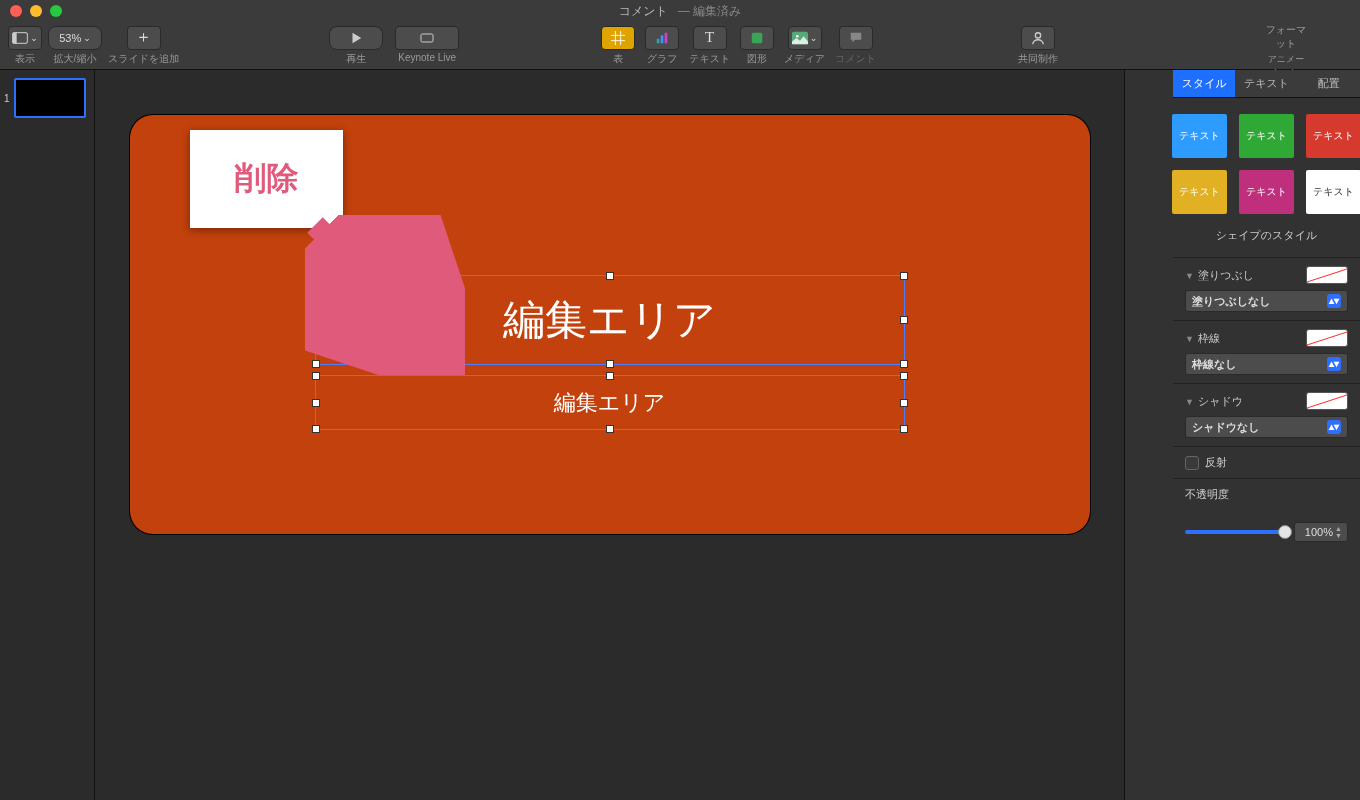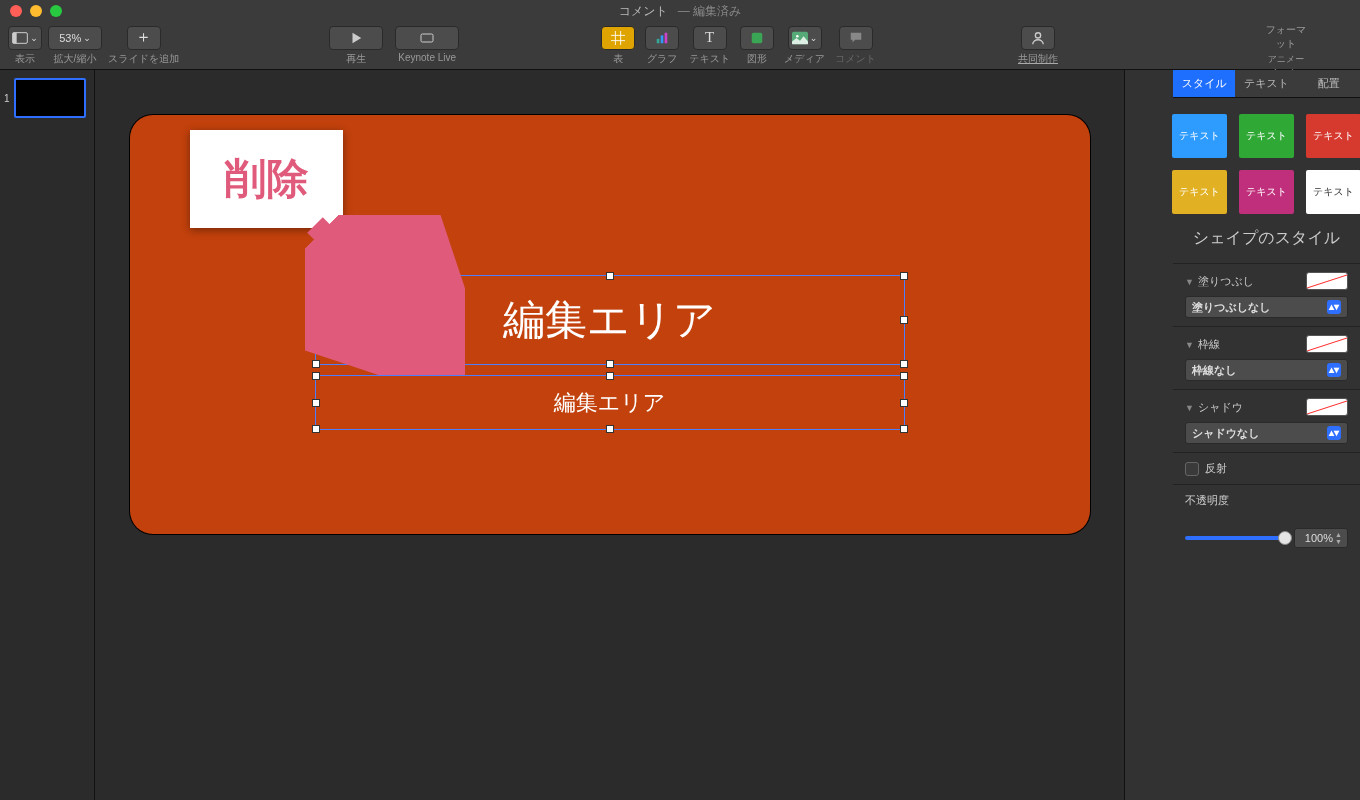--- a/index.html
+++ b/index.html
@@ -13,21 +13,21 @@
   .tl-min { background: #febc2e; }
   .tl-max { background: #28c840; }
   .title-center { position: absolute; left: 50%; transform: translateX(-50%); color: #bbb; font-size: 12px; display: flex; gap: 10px; }
   .title-center .t2 { color: #888; }
 
   
   .toolbar { height: 48px; background: #3b3b3b; display: flex; align-items: center; color: #aaa; font-size: 10px; padding: 0 8px; border-bottom: 1px solid #111; }
   .tgroup { display: flex; flex-direction: column; align-items: center; gap: 2px; }
   .tbtn-row { display: flex; gap: 8px; }
   .tbtn { height: 24px; min-width: 34px; background: #4c4c4c; border: 1px solid #2a2a2a; border-radius: 4px; display: flex; align-items: center; justify-content: center; color: #ddd; font-size: 11px; }
-  .tbtn.wide { min-width: 54px; }
+  .tbtn.wide { min-width: 54px; border-radius: 8px; }
   .tbtn.xwide { min-width: 64px; }
   .tbtn svg { width: 16px; height: 14px; fill: #ccc; }
   .tbtn .chev { font-size: 9px; margin-left: 2px; }
   .spacer { flex: 1; }
   .toolbar .lbl { color: #999; font-size: 10px; }
 
   .seg { display: flex; gap: 0; }
   .seg .tbtn { border-radius: 0; min-width: 44px; }
   .seg .tbtn:first-child { border-radius: 4px 0 0 4px; }
   .seg .tbtn:last-child { border-radius: 0 4px 4px 0; }
@@ -45,33 +45,33 @@
 
   .seltxt { position: absolute; border: 1px solid #4a80ff; display: flex; align-items: center; justify-content: center; color: #fff; }
   .seltxt.big { left: 185px; top: 160px; width: 590px; height: 90px; font-size: 42px; }
   .seltxt.small { left: 185px; top: 260px; width: 590px; height: 55px; font-size: 22px; }
   .handle { position: absolute; width: 8px; height: 8px; background: #fff; border: 1px solid #333; }
   .h-tl{top:-4px;left:-4px}.h-tc{top:-4px;left:calc(50% - 4px)}.h-tr{top:-4px;right:-4px}
   .h-ml{top:calc(50% - 4px);left:-4px}.h-mr{top:calc(50% - 4px);right:-4px}
   .h-bl{bottom:-4px;left:-4px}.h-bc{bottom:-4px;left:calc(50% - 4px)}.h-br{bottom:-4px;right:-4px}
 
   
-  .callout { position: absolute; left: 95px; top: 60px; width: 153px; height: 98px; background: #fff; box-shadow: 0 2px 8px rgba(0,0,0,0.4); display: flex; align-items: center; justify-content: center; color: #e05a7b; font-size: 42px; font-weight: 600; }
+  .callout { position: absolute; left: 95px; top: 60px; width: 153px; height: 98px; background: #fff; box-shadow: 0 2px 8px rgba(0,0,0,0.4); display: flex; align-items: center; justify-content: center; color: #e05a7b; font-size: 32px; font-weight: 600; }
   .arrow { position: absolute; left: 210px; top: 145px; }
 
   
   .inspector { width: 236px; background: #323232; border-left: 1px solid #111; color: #ccc; font-size: 11px; display: flex; flex-direction: column; padding-left: 48px; }
   .insp-tabs { display: flex; height: 28px; }
   .insp-tab { flex: 1; display: flex; align-items: center; justify-content: center; background: #3b3b3b; border-bottom: 1px solid #111; color: #bbb; font-size: 11px; }
   .insp-tab.active { background: #1f6fff; color: #fff; }
 
   .swatch-grid { display: grid; grid-template-columns: repeat(3,55px); gap: 12px; padding: 16px 0 10px 0; justify-content: center; }
   .swatch { height: 44px; display: flex; align-items: center; justify-content: center; font-size: 10px; color: #fff; border-radius: 2px; }
   .swatch.white { color: #333; background: #fff; }
-  .style-label { text-align: center; padding: 4px 0 14px 0; color: #ccc; font-size: 16px; }
+  .style-label { text-align: center; padding: 4px 0 14px 0; color: #ccc; font-size: 11px; }
 
   .sect { padding: 8px 12px; border-top: 1px solid #222; }
   .sect-head { display: flex; align-items: center; justify-content: space-between; margin-bottom: 6px; }
   .sect-head .arr { color: #888; margin-right: 4px; font-size: 9px; }
   .none-swatch { width: 42px; height: 18px; background: #fff; border-radius: 3px; position: relative; border: 1px solid #555; overflow: hidden; }
   .none-swatch::after { content:""; position:absolute; left:-4px; right:-4px; top:50%; border-top:1.5px solid #ff2a2a; transform: rotate(-18deg); }
   .dropdown { width: 100%; height: 22px; background: #4c4c4c; border: 1px solid #2a2a2a; border-radius: 3px; display: flex; align-items: center; justify-content: space-between; padding: 0 6px; color: #ddd; font-size: 11px; font-weight: bold; }
   .dropdown .chev2 { width: 14px; height: 14px; background: #2f6fff; border-radius: 3px; display: flex; align-items: center; justify-content: center; color: #fff; font-size: 10px; line-height: 1; }
 
   .chk { width: 14px; height: 14px; border: 1px solid #666; background: #3a3a3a; border-radius: 3px; margin-right: 6px; display: inline-block; vertical-align: middle; }
@@ -197,21 +197,21 @@
           <svg viewBox="0 0 16 16">
             <path d="M2 2h12v8H7l-3 3v-3H2z" fill="#888"></path>
           </svg>
         </div>
         <span class="lbl" style="color:#666;">コメント</span>
       </div>
   </div>
 
   <div class="spacer"></div>
 
-  <div class="tgroup" style="margin-right:20px;text-decoration:underline;">
+  <div class="tgroup" style="margin-right:20px;">
     <div class="tbtn">
         <svg viewBox="0 0 18 16">
           <circle cx="9" cy="5" r="3" fill="none" stroke="#ccc" stroke-width="1.5"></circle>
           <path d="M3 15c0-3 3-5 6-5s6 2 6 5" fill="none" stroke="#ccc" stroke-width="1.5"></path>
         </svg>
       </div>
     <span class="lbl">共同制作</span>
   </div>
 
   <div class="spacer"></div>

